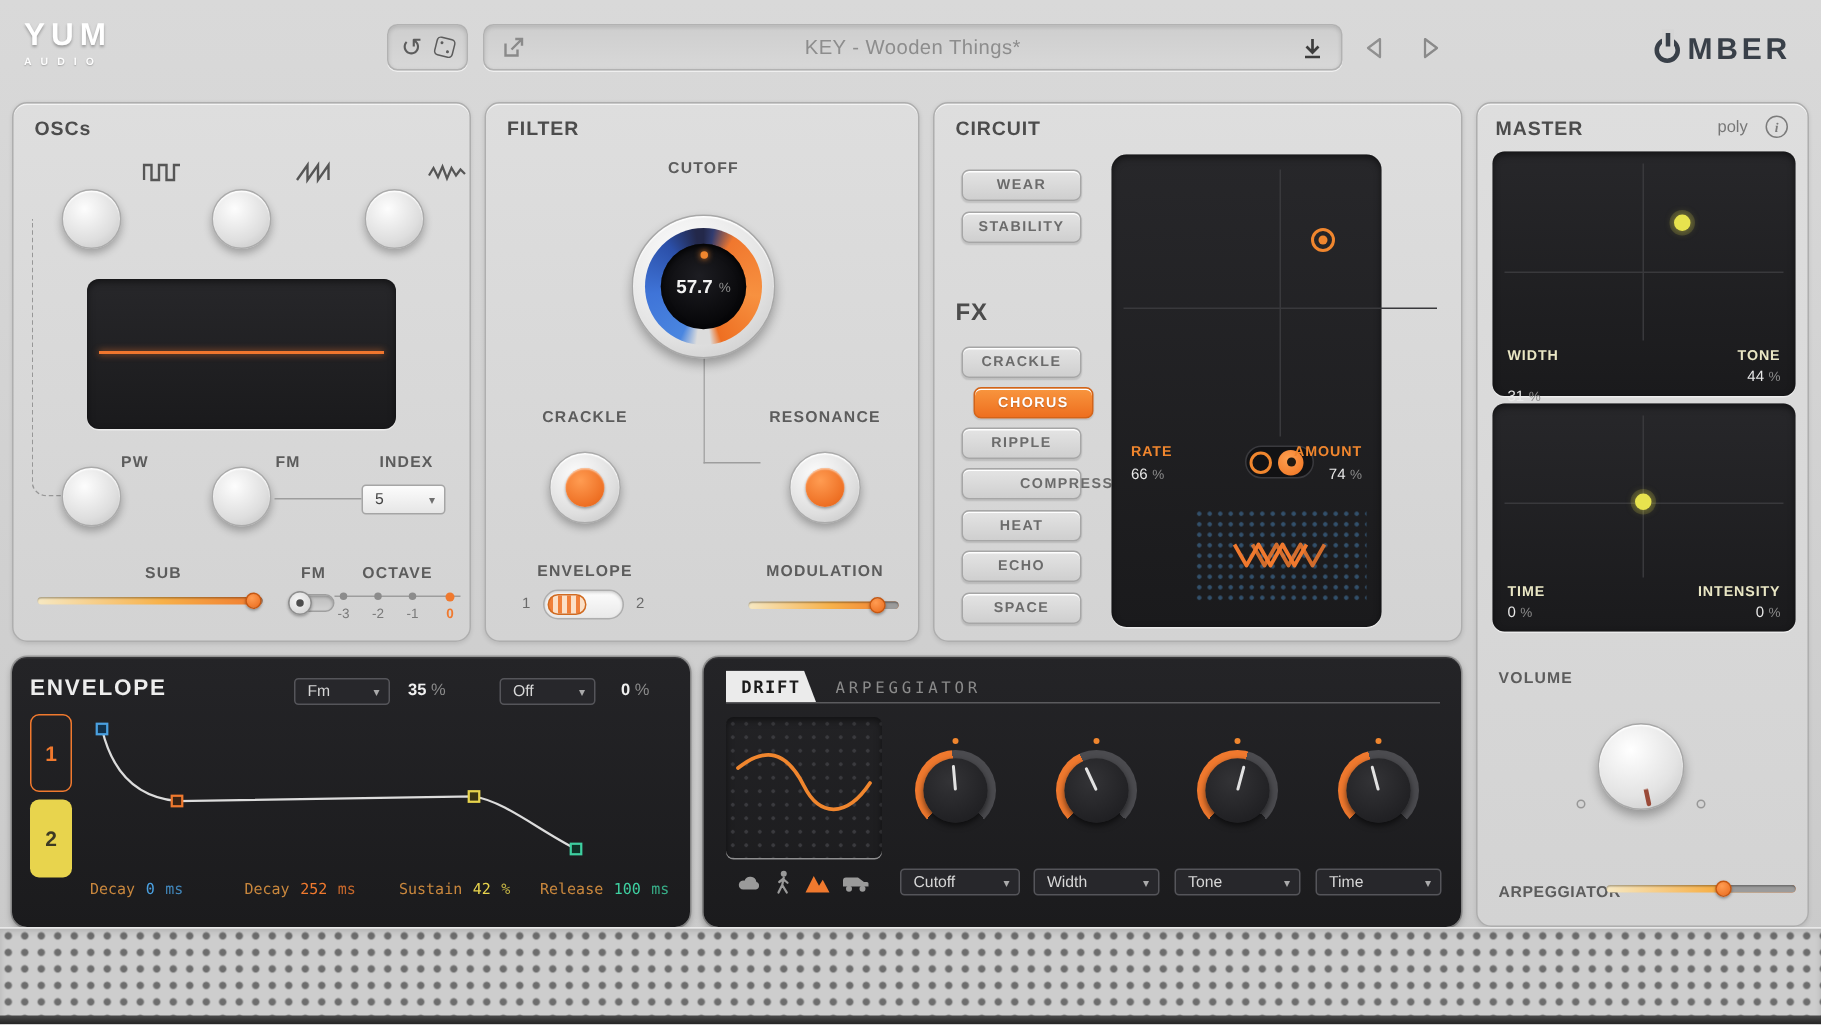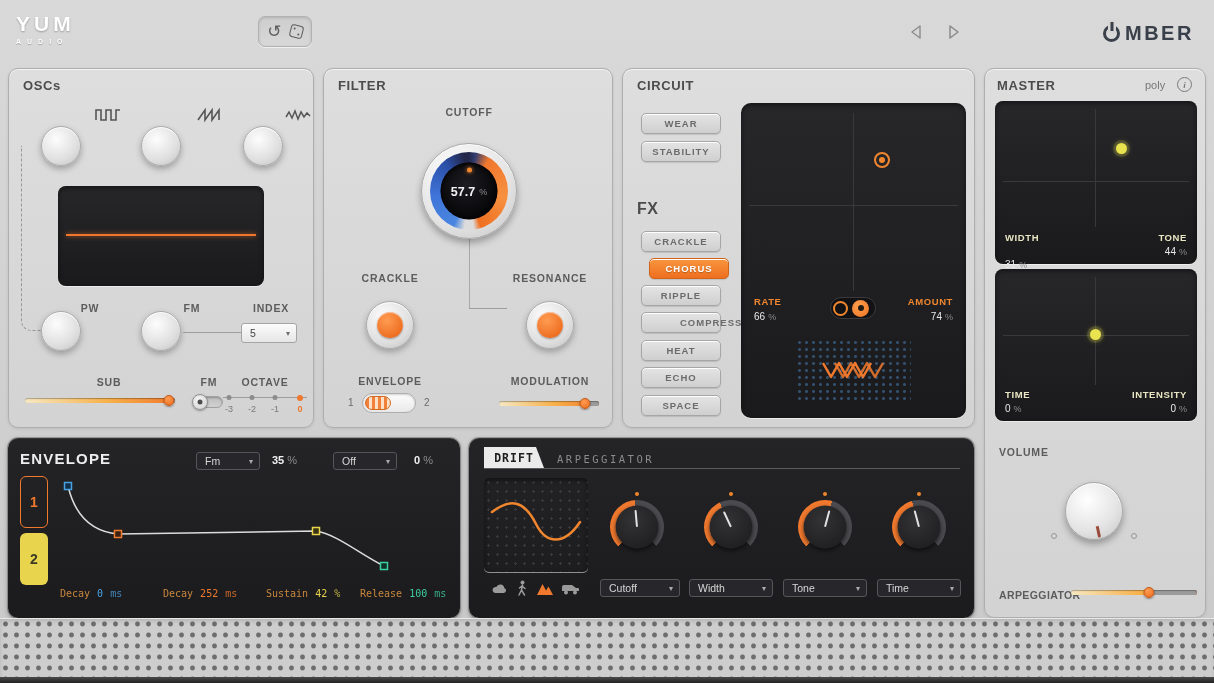--- a/index.html
+++ b/index.html
@@ -222,20 +222,34 @@
 
     <div class="hbox abs" style="left:258px;top:16px;width:54px;height:31px;justify-content:space-evenly;">
       <span class="icon-btn">
         <span class="undo-glyph">↺</span>
       </span>
       <span class="icon-btn">
         <span class="dice"></span>
       </span>
     </div>
 
+    <div class="hbox abs" style="left:322px;top:16px;width:573px;height:31px;padding:0 11px;">
+      <span class="icon-btn">
+        <svg width="16" height="16" viewBox="0 0 16 16">
+          <path d="M3 5 v8 h8 v-4" fill="none" stroke="#8a8a8a" stroke-width="1.6"></path>
+          <path d="M7 9 L14 2 M9.5 2 H14 V6.5" fill="none" stroke="#8a8a8a" stroke-width="1.6"></path>
+        </svg>
+      </span>
+      <span class="preset-name">KEY - Wooden Things*</span>
+      <span class="icon-btn">
+        <svg width="16" height="16" viewBox="0 0 16 16">
+          <path d="M8 2 v8 M4 7 l4 4 4 -4 M3 14 h10" fill="none" stroke="#3d3d3d" stroke-width="1.8"></path>
+        </svg>
+      </span>
+    </div>
 
     <span class="icon-btn abs" style="left:908px;top:23px;">
       <svg width="16" height="18" viewBox="0 0 16 18">
         <path d="M12 3 L4 9 L12 15 Z" fill="none" stroke="#909090" stroke-width="1.5" stroke-linejoin="round"></path>
       </svg>
     </span>
     <span class="icon-btn abs" style="left:946px;top:23px;">
       <svg width="16" height="18" viewBox="0 0 16 18">
         <path d="M4 3 L12 9 L4 15 Z" fill="none" stroke="#8a8a8a" stroke-width="1.5" stroke-linejoin="round"></path>
       </svg>
@@ -368,21 +382,21 @@
     <div class="ptitle" style="left:14px;top:131px;font-size:16px;">FX</div>
 
     <div class="cbtn" style="left:18px;top:162px;">CRACKLE</div>
     <div class="cbtn active" style="left:26px;top:189px;">CHORUS</div>
     <div class="cbtn" style="left:18px;top:216px;">RIPPLE</div>
     <div class="cbtn" style="left:18px;top:243px;padding-left:38px;">COMPRESS</div>
     <div class="cbtn" style="left:18px;top:271px;">HEAT</div>
     <div class="cbtn" style="left:18px;top:298px;">ECHO</div>
     <div class="cbtn" style="left:18px;top:326px;">SPACE</div>
 
-    <div class="ddisp" style="left:118px;top:34px;width:225px;height:315px;border-radius:10px;">
+    <div class="ddisp" style="left:118px;top:34px;width:180px;height:315px;border-radius:10px;">
       <div class="xline" style="left:112px;top:10px;width:1px;height:178px;"></div>
       <div class="xline" style="left:8px;top:102px;width:209px;height:1px;"></div>
       <div class="xy-target" style="left:133px;top:49px;"></div>
 
       <div class="padlbl" style="left:13px;top:193px;color:#f0862e;">RATE</div>
       <div class="padval" style="left:13px;top:208px;">
         <span>66</span><span class="u">%</span>
       </div>
 
       <div class="pwr-toggle" style="left:89px;top:194px;">

